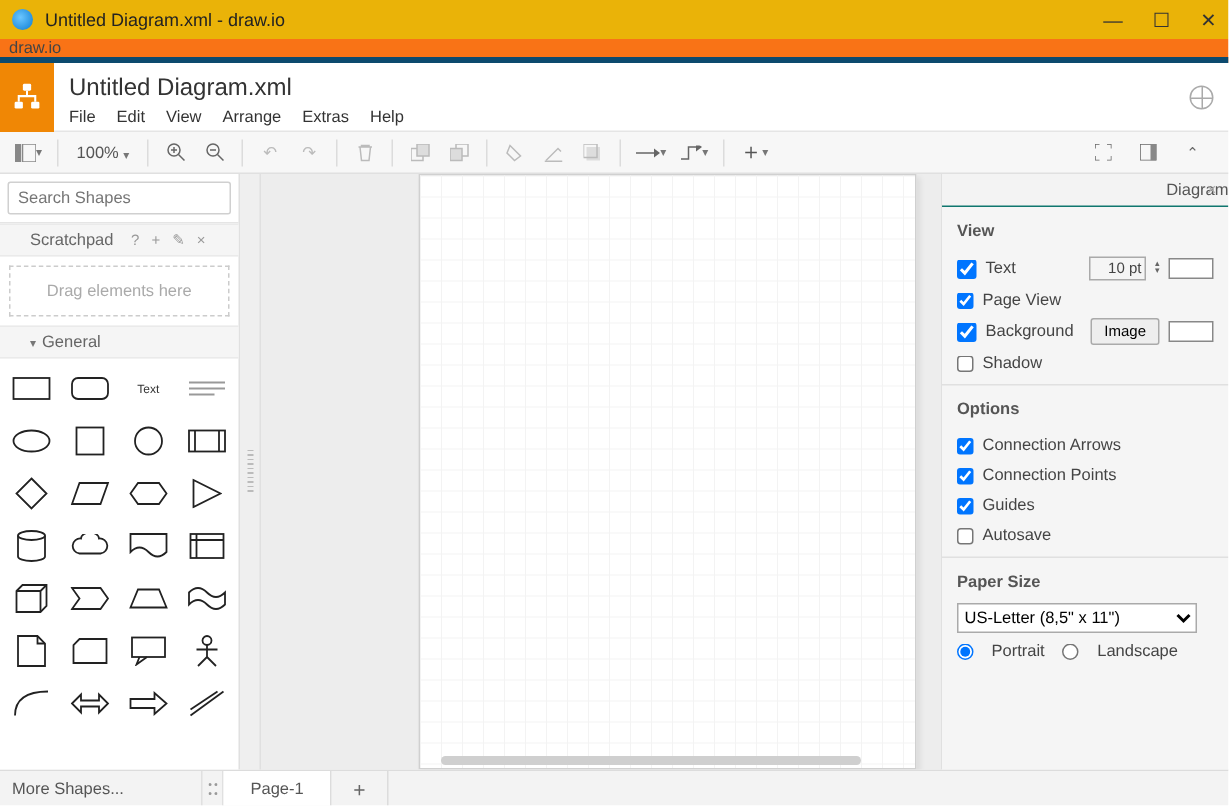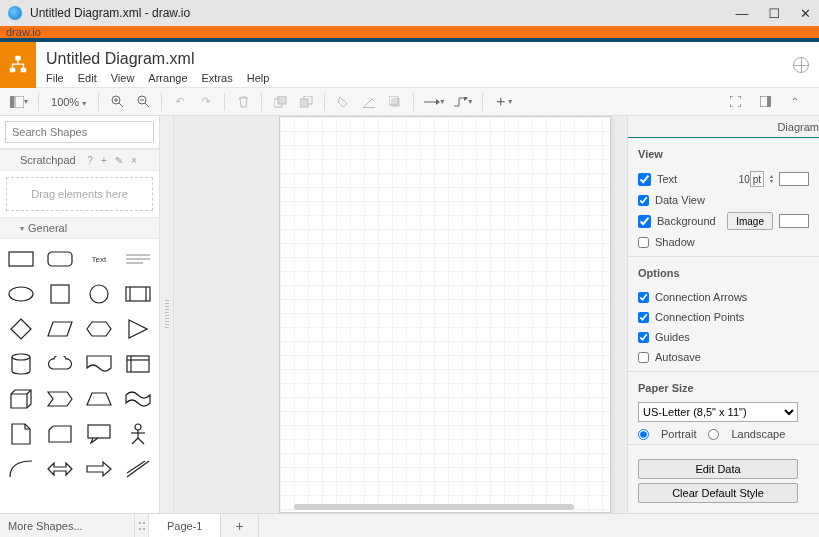--- a/index.html
+++ b/index.html
@@ -1,17 +1,17 @@
 <!DOCTYPE html>
 <html><head>
 <meta charset="utf-8">
 <style>
 *{box-sizing:border-box;margin:0;padding:0;font-family:Arial,Helvetica,sans-serif}
 body{width:819px;height:537px;overflow:hidden;font-size:11px;color:#333;background:#fff}
-.titlebar{height:26px;display:flex;align-items:center;padding:0 8px;background:#e5e5e5}
+.titlebar{height:26px;display:flex;align-items:center;padding:0 8px;background:#eab308}
 .titlebar .tb-icon{width:14px;height:14px;border-radius:50%;background:radial-gradient(circle at 40% 40%,#6ac6ff,#0a7bd1);margin-right:8px}
 .titlebar .title{flex:1;font-size:12px;color:#222}
 .winbtns{display:flex;gap:20px;font-size:13px;color:#333}
 .winbtns span{cursor:pointer}
 .menubar-host{height:16px;padding-left:6px;font-size:11px;color:#444;background:#f97316;border-bottom:4px solid #0c4a6e}
 .header{display:flex;align-items:center;height:46px;background:#fff;border-bottom:1px solid #e5e5e5}
 .logo{width:36px;height:46px;background:#f08705;display:flex;align-items:center;justify-content:center}
 .logo svg{width:22px;height:22px}
 .head-right{flex:1;padding:4px 10px 0 10px;display:flex;flex-direction:column;justify-content:center}
 .doc-title{font-size:16px;color:#333}
@@ -47,21 +47,21 @@
 .canvas-page:before{content:"";position:absolute;inset:0;background-image:linear-gradient(#f3f3f3 1px,transparent 1px),linear-gradient(90deg,#f3f3f3 1px,transparent 1px);background-size:14px 14px}
 .hscroll-faux{position:absolute;bottom:3px;left:120px;width:280px;height:6px;background:#cfcfcf;border-radius:3px}
 .right-panel{width:192px;background:#f5f5f5;border-left:1px solid #e0e0e0;font-size:11px;color:#444;overflow:hidden}
 .rp-title{height:22px;display:flex;align-items:center;justify-content:flex-end;border-bottom:1px solid #0f766e;background:#f3f3f3;position:relative;font-size:11px;color:#555}
 .rp-title .close{position:absolute;right:8px;color:#aaa;cursor:pointer}
 .rp-section{padding:10px 10px 4px 10px}
 .rp-head{font-weight:bold;font-size:11px;color:#555;margin-bottom:8px}
 .chk-row{display:flex;align-items:center;gap:6px;height:20px}
 .chk-row input[type=checkbox]{width:11px;height:11px}
 .grid-row{display:flex;align-items:center;gap:6px;height:22px}
-.numbox{width:14px;height:16px;border:1px solid #aaa;font-size:10px;text-align:right;padding-right:2px;display:flex;align-items:center;justify-content:flex-end}
+.numbox{width:38px;height:16px;border:1px solid #aaa;font-size:10px;text-align:right;padding-right:2px;display:flex;align-items:center;justify-content:flex-end}
 .spin{display:flex;flex-direction:column;font-size:6px;line-height:5px;color:#666}
 .swatch{width:30px;height:14px;border:1px solid #888;background:#fff;cursor:pointer}
 .small-btn{height:18px;font-size:10px;border:1px solid #aaa;background:#eee;border-radius:2px;padding:0 8px;cursor:pointer}
 .select{width:160px;height:20px;border:1px solid #aaa;background:#fff;font-size:11px}
 .radio-row{display:flex;gap:12px;margin-top:6px;align-items:center}
 .radio-row input{width:11px;height:11px}
 .wide-btn{width:160px;height:20px;border:1px solid #aaa;background:#eaeaea;font-size:11px;cursor:pointer;border-radius:2px;margin-top:4px}
 .footer{height:24px;background:#f3f3f3;border-top:1px solid #dcdcdc;display:flex;align-items:stretch}
 .more-shapes{width:135px;display:flex;align-items:center;padding-left:8px;color:#555;cursor:pointer;border-right:1px solid #e0e0e0;font-size:11px}
 .footer .vsplit2{width:14px;border-right:1px solid #e0e0e0;display:flex;align-items:center;justify-content:center}
@@ -430,21 +430,21 @@
         <span style="flex:1">Text</span>
         <div class="numbox"><span>10</span>&nbsp;<span>pt</span></div>
         <div class="spin">
             <span>▴</span>
             <span>▾</span>
           </div>
         <div class="swatch"></div>
       </div>
       <div class="chk-row">
         <input type="checkbox" checked="" style="">
-        <span>Data View</span>
+        <span>Page View</span>
       </div>
       <div class="grid-row">
         <input type="checkbox" checked="" style="">
         <span style="flex:1">Background</span>
         <button class="small-btn">Image</button>
         <div class="swatch"></div>
       </div>
       <div class="chk-row">
         <input type="checkbox" style="">
         <span>Shadow</span>
@@ -477,24 +477,20 @@
         <option>US-Letter (8,5" x 11")</option>
       </select>
       <div class="radio-row">
         <input type="radio" checked="" style="">
           <span>Portrait</span>
         <input type="radio" style="">
           <span>Landscape</span>
       </div>
     </div>
 
-    <div class="rp-section" style="border-top:1px solid #e0e0e0">
-      <button class="wide-btn">Edit Data</button>
-      <button class="wide-btn">Clear Default Style</button>
-    </div>
   </div>
 </div>
 
 <div class="footer">
   <div class="more-shapes">More Shapes...</div>
   <div class="vsplit2">
       <svg width="6" height="10">
         <circle cx="1" cy="2" r="1" fill="#999"></circle>
         <circle cx="5" cy="2" r="1" fill="#999"></circle>
         <circle cx="1" cy="8" r="1" fill="#999"></circle>

